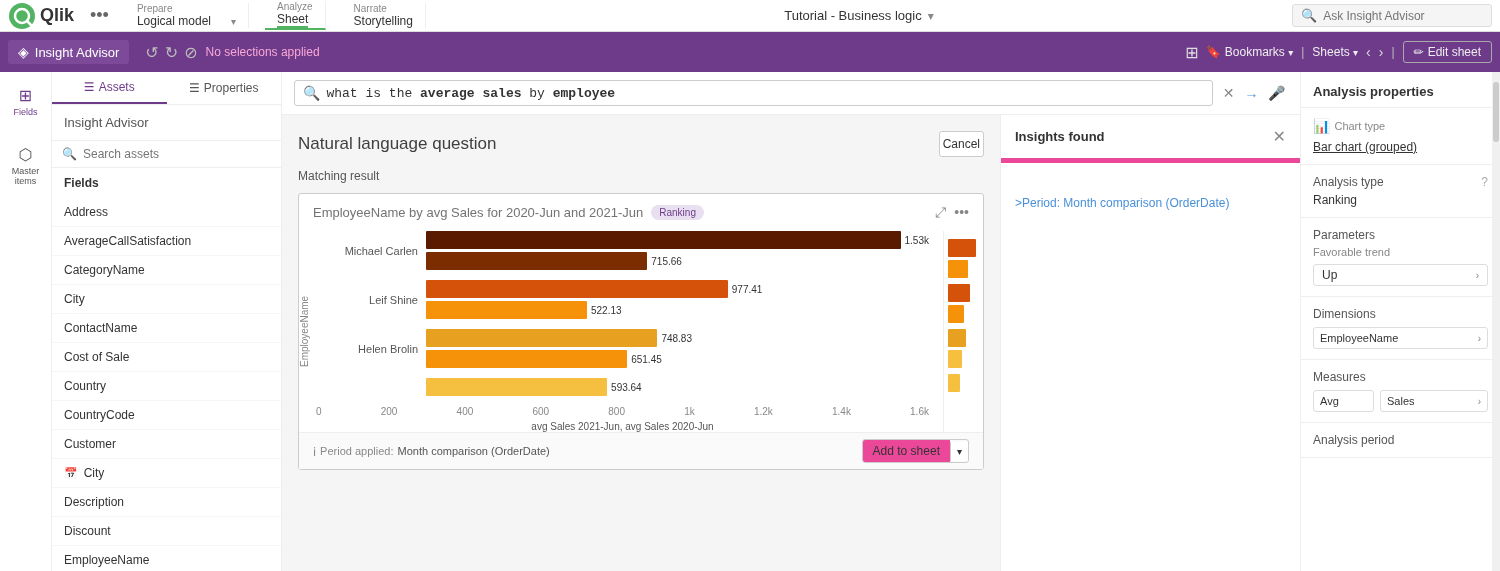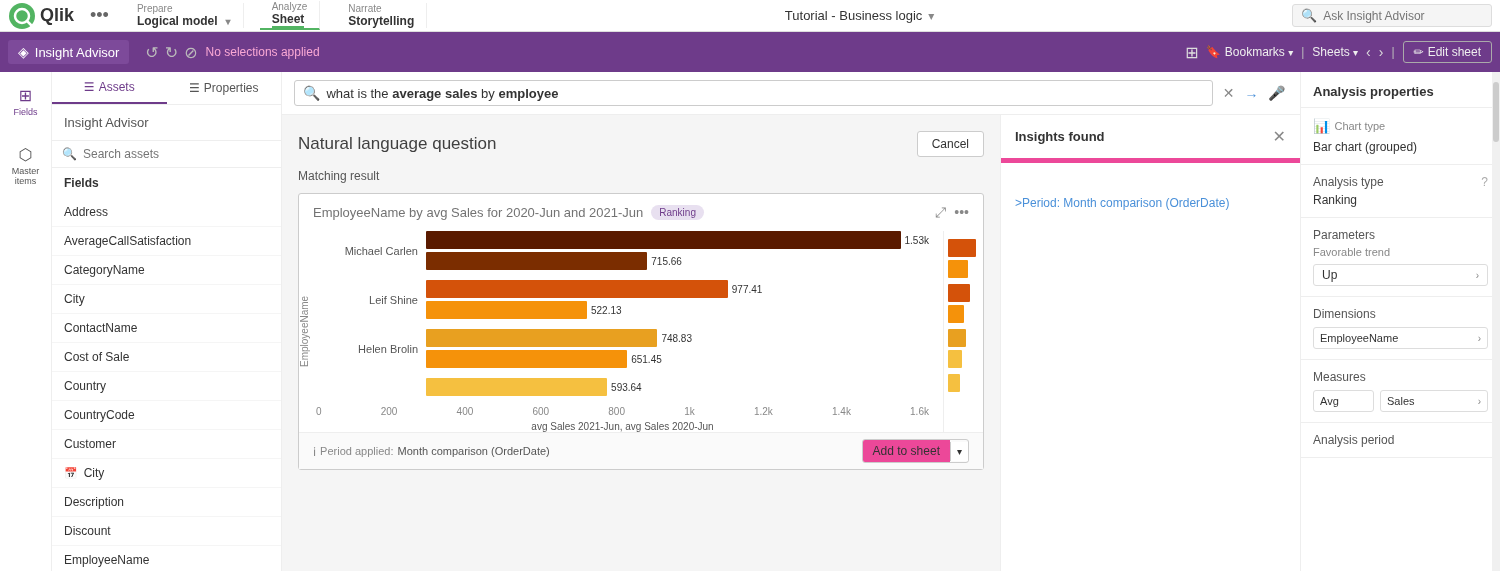--- a/index.html
+++ b/index.html
@@ -7,21 +7,21 @@
 
     
     .top-nav {
       display: flex; align-items: center; height: 32px; background: #fff;
       border-bottom: 1px solid #ddd; padding: 0 8px; gap: 16px;
     }
     .qlik-logo { display: flex; align-items: center; gap: 4px; font-weight: bold; font-size: 16px; color: #52b462; }
     .nav-dots { font-size: 18px; color: #666; cursor: pointer; }
     .nav-section { display: flex; flex-direction: column; padding: 0 12px; border-right: 1px solid #eee; }
     .nav-section-label { font-size: 10px; color: #888; }
-    .nav-section-value { font-size: 12px; color: #333; font-weight: 700; display: flex; align-items: center; gap: 8px; }
+    .nav-section-value { font-size: 12px; color: #333; font-weight: 400; display: flex; align-items: center; gap: 20px; }
     .nav-section-value .underline { border-bottom: 2px solid #52b462; }
     .nav-dropdown { font-size: 10px; color: #888; cursor: pointer; }
     .nav-title { flex: 1; text-align: center; font-size: 13px; color: #333; display: flex; align-items: center; justify-content: center; gap: 6px; }
     .nav-search-right {
       display: flex; align-items: center; background: #f5f5f5; border: 1px solid #ddd;
       border-radius: 3px; padding: 3px 8px; gap: 6px; min-width: 200px;
     }
     .nav-search-right input { border: none; background: transparent; outline: none; font-size: 12px; width: 140px; color: #999; }
 
     
@@ -100,21 +100,21 @@
     .ia-icons { display: flex; gap: 6px; }
     .ia-icon { font-size: 14px; color: #888; cursor: pointer; padding: 2px; }
     .ia-icon.blue { color: #4a90d9; }
 
     
     .nlq-area { flex: 1; display: flex; overflow: hidden; }
     .nlq-panel { flex: 1; padding: 16px; overflow-y: auto; background: #f5f5f5; }
     .nlq-header { display: flex; align-items: center; justify-content: space-between; margin-bottom: 12px; }
     .nlq-title { font-size: 17px; color: #404040; font-weight: 500; }
     .cancel-btn {
-      padding: 5px 14px; border: 1px solid #ccc; background: #fff;
+      padding: 5px 3px; border: 1px solid #ccc; background: #fff;
       border-radius: 3px; font-size: 12px; cursor: pointer; color: #333;
     }
 
     
     .chart-section { background: #fff; border: 1px solid #ccc; border-radius: 3px; position: relative; }
     .chart-header { display: flex; align-items: center; justify-content: space-between; padding: 10px 14px; }
     .chart-title-text { font-size: 13px; color: #737373; }
     .ranking-badge {
       background: #e8e0f0; color: #6e3b8a; font-size: 10px; padding: 2px 8px;
       border-radius: 10px; margin-left: 8px;
@@ -163,21 +163,21 @@
     .insights-link { color: #4a90d9; cursor: pointer; text-decoration: none; }
 
     
     .analysis-panel {
       width: 200px; background: #fff; border-left: 1px solid #eee;
       display: flex; flex-direction: column; overflow-y: auto;
     }
     .analysis-panel-header { padding: 12px 12px 8px; font-size: 13px; font-weight: 600; color: #333; border-bottom: 1px solid #eee; }
     .analysis-section { padding: 10px 12px; border-bottom: 1px solid #eee; }
     .analysis-section-title { font-size: 11px; color: #888; margin-bottom: 6px; display: flex; align-items: center; gap: 4px; }
-    .analysis-section-value { font-size: 12px; color: #333; display: flex; align-items: center; gap: 6px; }
+    .analysis-section-value { font-size: 12px; color: #333; display: flex; align-items: center; gap: 6px; text-decoration: underline; }
     .param-row { display: flex; align-items: center; justify-content: space-between; margin-top: 4px; }
     .param-label { font-size: 11px; color: #888; }
     .param-value-btn {
       display: flex; align-items: center; gap: 4px; border: 1px solid #ddd;
       padding: 3px 8px; border-radius: 3px; font-size: 12px; cursor: pointer;
       background: #fff; min-width: 80px; justify-content: space-between;
     }
     .dim-measure-row {
       display: flex; align-items: center; gap: 6px; margin-top: 6px;
     }
@@ -324,21 +324,21 @@
       <div class="field-item">Discount</div>
       <div class="field-item">EmployeeName</div>
     </div>
   </div>
 
   <div class="main-content">
 
     <div class="ia-search-bar">
       <div class="ia-search-input-wrap">
         <span style="color:#aaa;font-size:14px;">🔍</span>
-        <span style="font-size:13px;">
+        <span style="font-size:13px;font-family:Liberation Mono, monospace;">
           what is the <strong>average sales</strong> by <strong>employee</strong>
         </span>
       </div>
       <div class="ia-icons">
         <span class="ia-icon">✕</span>
         <span class="ia-icon blue">→</span>
         <span class="ia-icon">🎤</span>
       </div>
     </div>
 

